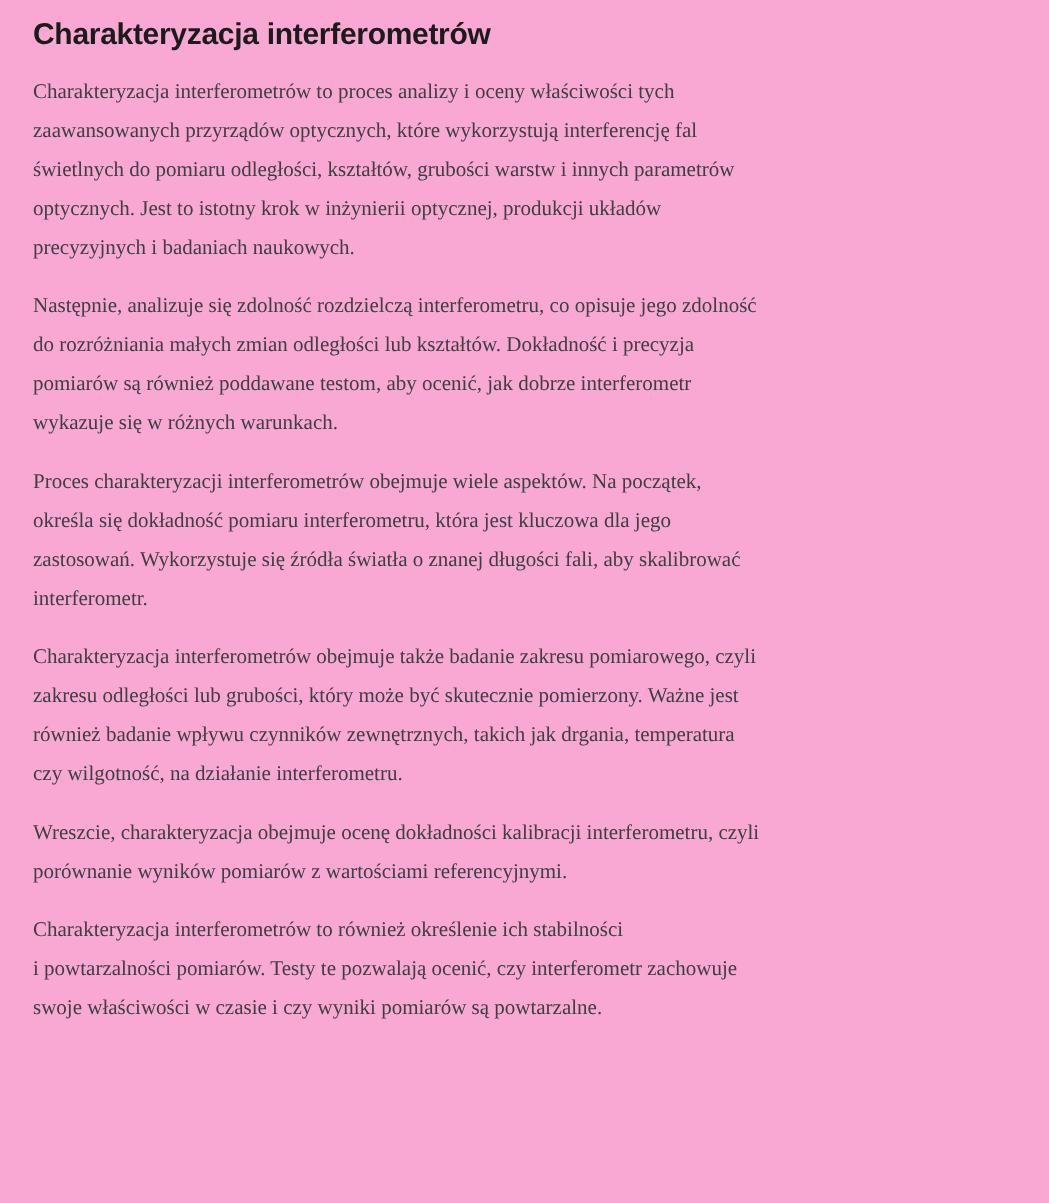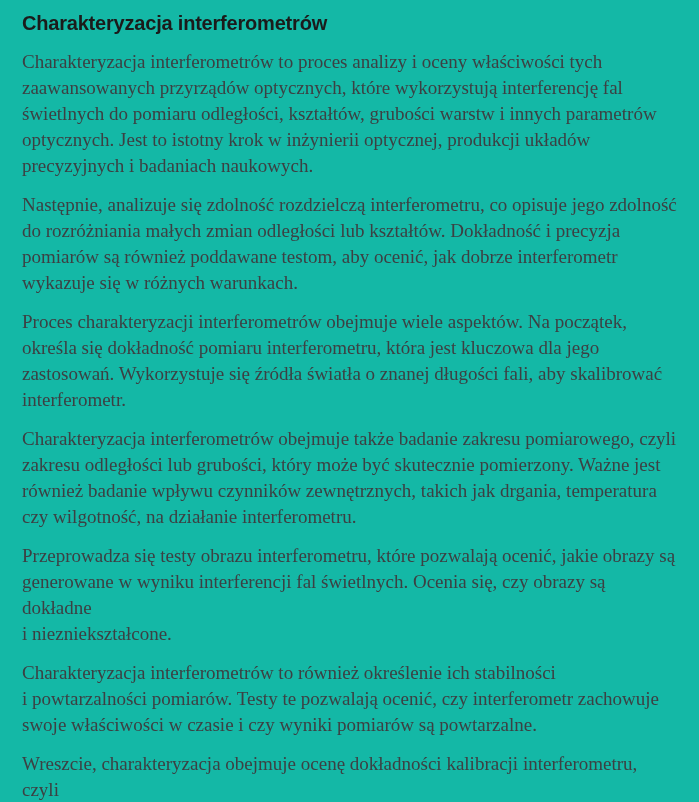--- a/index.html
+++ b/index.html
@@ -10,34 +10,34 @@
   body {
     width: 699px;
     height: 802px;
     overflow: hidden;
   }
   .page {
     box-sizing: border-box;
     width: 699px;
     height: 802px;
     padding: 8px 20px 0 22px;
-    background: #14b8a6;
+    background: #f9a8d4;
   }
   .page-title {
     font-family: "Liberation Sans", "DejaVu Sans", sans-serif;
     font-weight: 700;
     font-size: 20px;
     line-height: 26px;
     letter-spacing: -0.2px;
     color: #1b1b1b;
     margin: 2px 0 8px 0;
   }
   .para {
     font-family: "Liberation Serif", "DejaVu Serif", serif;
-    font-size: 19px;
+    font-size: 14px;
     line-height: 26px;
     color: #3c4043;
     margin: 13px 0;
     white-space: pre-line; 
   }
 </style>
 </head>
 <body>
 
 <main class="page">
@@ -53,22 +53,19 @@
 pomiarów są również poddawane testom, aby ocenić, jak dobrze interferometr
 wykazuje się w różnych warunkach.</p>
   <p class="para">Proces charakteryzacji interferometrów obejmuje wiele aspektów. Na początek,
 określa się dokładność pomiaru interferometru, która jest kluczowa dla jego
 zastosowań. Wykorzystuje się źródła światła o znanej długości fali, aby skalibrować
 interferometr.</p>
   <p class="para">Charakteryzacja interferometrów obejmuje także badanie zakresu pomiarowego, czyli
 zakresu odległości lub grubości, który może być skutecznie pomierzony. Ważne jest
 również badanie wpływu czynników zewnętrznych, takich jak drgania, temperatura
 czy wilgotność, na działanie interferometru.</p>
-  <p class="para">Przeprowadza się testy obrazu interferometru, które pozwalają ocenić, jakie obrazy są
-generowane w wyniku interferencji fal świetlnych. Ocenia się, czy obrazy są dokładne
-i niezniekształcone.</p>
+  <p class="para">Wreszcie, charakteryzacja obejmuje ocenę dokładności kalibracji interferometru, czyli
+porównanie wyników pomiarów z wartościami referencyjnymi.</p>
   <p class="para">Charakteryzacja interferometrów to również określenie ich stabilności
 i powtarzalności pomiarów. Testy te pozwalają ocenić, czy interferometr zachowuje
 swoje właściwości w czasie i czy wyniki pomiarów są powtarzalne.</p>
-  <p class="para">Wreszcie, charakteryzacja obejmuje ocenę dokładności kalibracji interferometru, czyli
-porównanie wyników pomiarów z wartościami referencyjnymi.</p>
 
 </main>
 
 </body></html>

